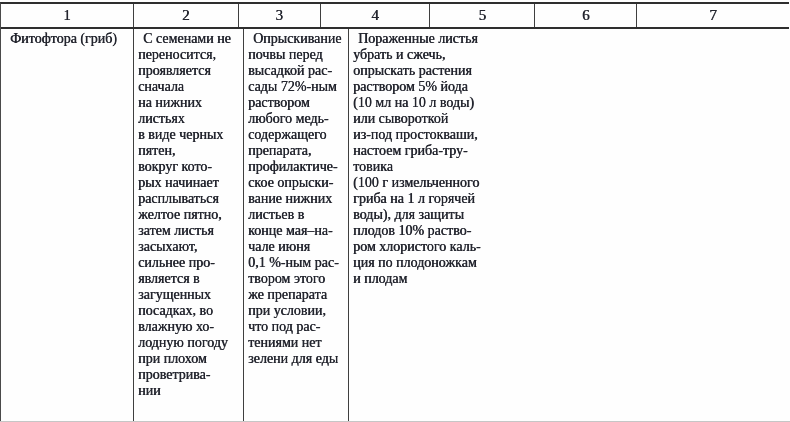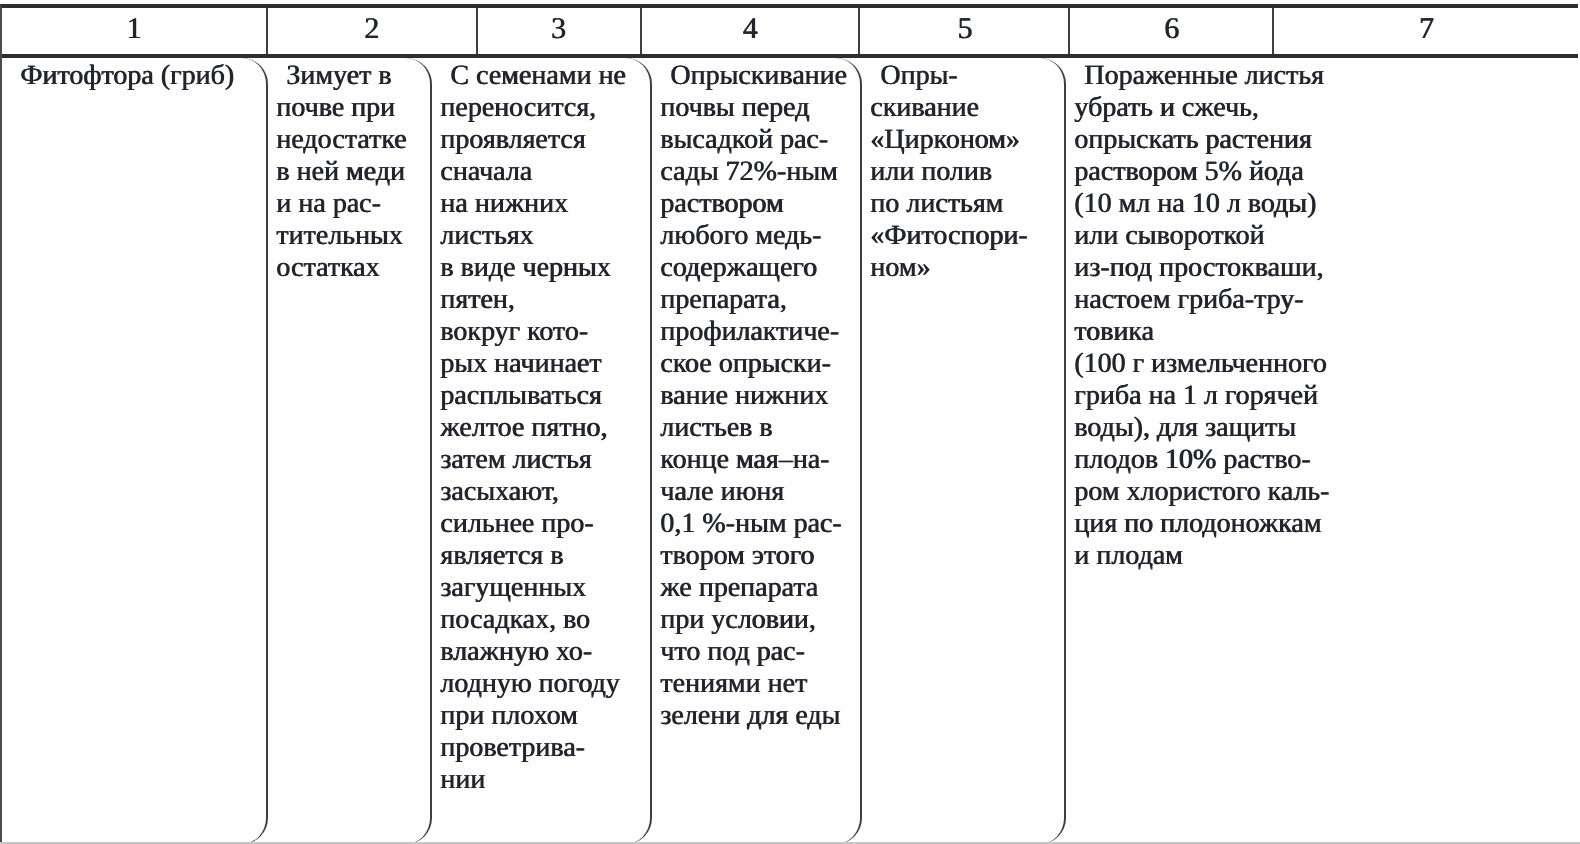--- a/index.html
+++ b/index.html
@@ -42,21 +42,20 @@
   .bc {
     box-sizing: border-box;
     border-right: 1px solid #3f3f3f;
     white-space: pre-line;
     font-size: 14px;
     line-height: 16px;
     padding: 2px 2px 0 4px;
     text-indent: 5px;
     overflow: hidden;
     text-shadow: 0.4px 0 0 currentColor;
-    border-radius: 13px;
   }
   .c1 { width: 133px; }
   .c2 { width: 105px; }
   .c3 { width: 82px; }
   .c4 { width: 110px; }
   .c5 { width: 105px; }
   .c6 { width: 102px; }
   .c7 { width: 152px; border-right: none; }
   .bottom-edge {
     position: absolute;
@@ -74,27 +73,20 @@
       <div class="hc c1">1</div>
       <div class="hc c2">2</div>
       <div class="hc c3">3</div>
       <div class="hc c4">4</div>
       <div class="hc c5">5</div>
       <div class="hc c6">6</div>
       <div class="hc c7">7</div>
     </div>
     <div class="tbody">
       <div class="bc c1">Фитофтора (гриб)</div>
-      <div class="bc c3">Зимует в
-почве при
-недостатке
-в ней меди
-и на рас-
-тительных
-остатках</div>
       <div class="bc c4">С семенами не
 переносится,
 проявляется
 сначала
 на нижних
 листьях
 в виде черных
 пятен,
 вокруг кото-
 рых начинает
@@ -125,27 +117,20 @@
 листьев в
 конце мая–на-
 чале июня
 0,1 %-ным рас-
 твором этого
 же препарата
 при условии,
 что под рас-
 тениями нет
 зелени для еды</div>
-      <div class="bc c6">Опры-
-скивание
-«Цирконом»
-или полив
-по листьям
-«Фитоспори-
-ном»</div>
       <div class="bc c7">Пораженные листья
 убрать и сжечь,
 опрыскать растения
 раствором 5% йода
 (10 мл на 10 л воды)
 или сывороткой
 из-под простокваши,
 настоем гриба-тру-
 товика
 (100 г измельченного

